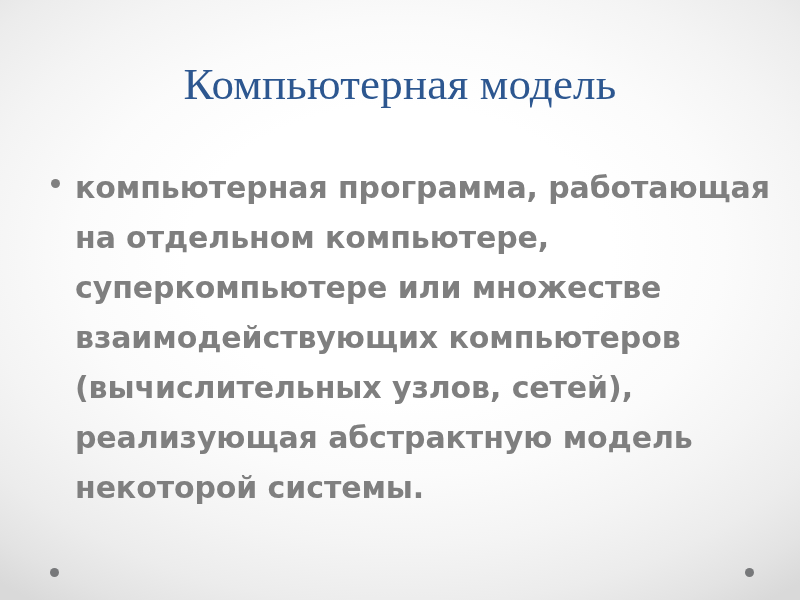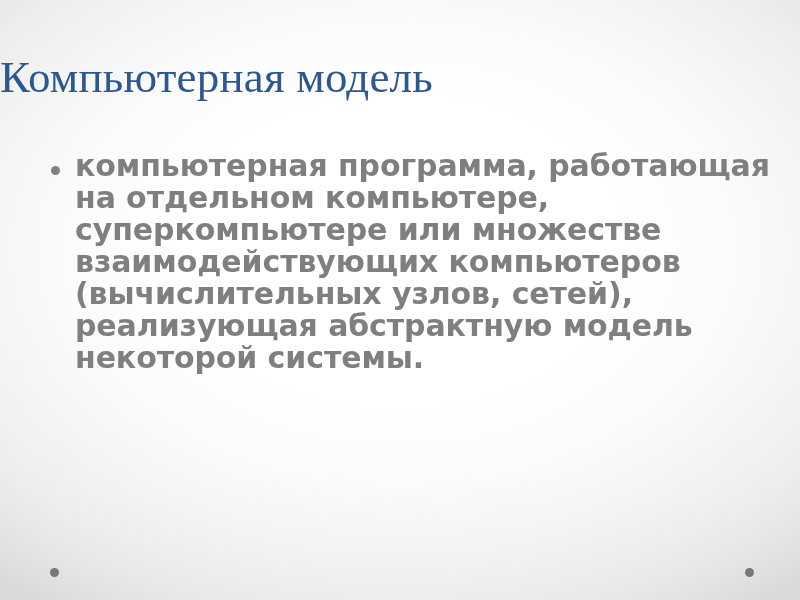--- a/index.html
+++ b/index.html
@@ -26,23 +26,23 @@
         #e3e3e3 92%,
         #d9d9d9 100%);
     font-family: "Liberation Sans", sans-serif;
     -webkit-font-smoothing: antialiased;
   }
 
   
   #title-block {
     position: absolute;
     left: 0;
-    top: 22px;
+    top: 29px;
     width: 800px;
-    text-align: left;
+    text-align: center;
   }
 
   #slide-title {
     display: inline-block;
     font-family: "Liberation Serif", "DejaVu Serif", serif;
     font-size: 45px;
     font-weight: 400;
     line-height: 1.12;
     letter-spacing: 0.2px;
     color: #2d5790;
@@ -57,23 +57,24 @@
     width: 736px;
   }
 
   .bullet-item {
     position: relative;
     padding-left: 39px;
     color: #7f7f7f;
     font-family: "DejaVu Sans", "Liberation Sans", sans-serif;
     font-size: 30px;
     font-weight: 700;
-    line-height: 32px;
+    line-height: 50px;
     letter-spacing: -0.1px;
     text-align: left;
+    margin-top: 13px;
   }
 
   .bullet-marker {
     position: absolute;
     left: 15px;
     top: 16px;
     width: 9px;
     height: 9px;
     border-radius: 50%;
     background: #808080;

